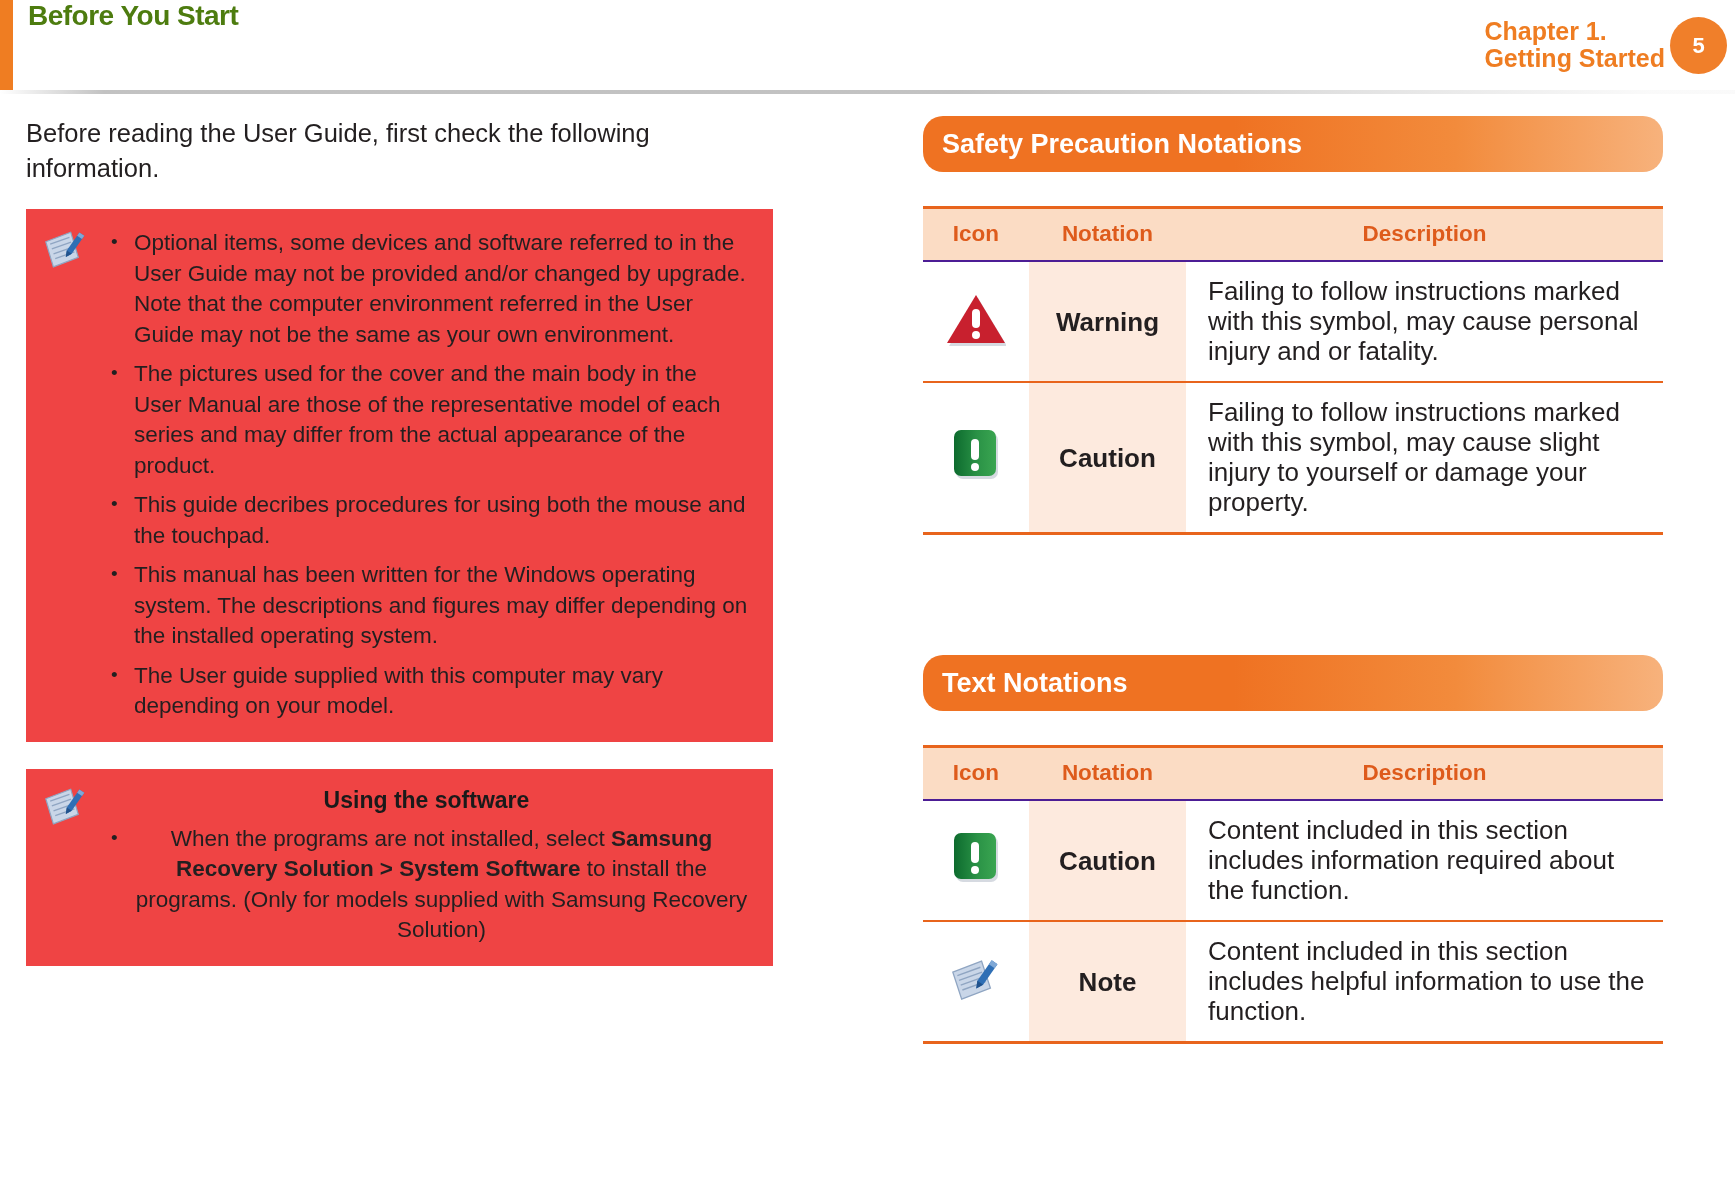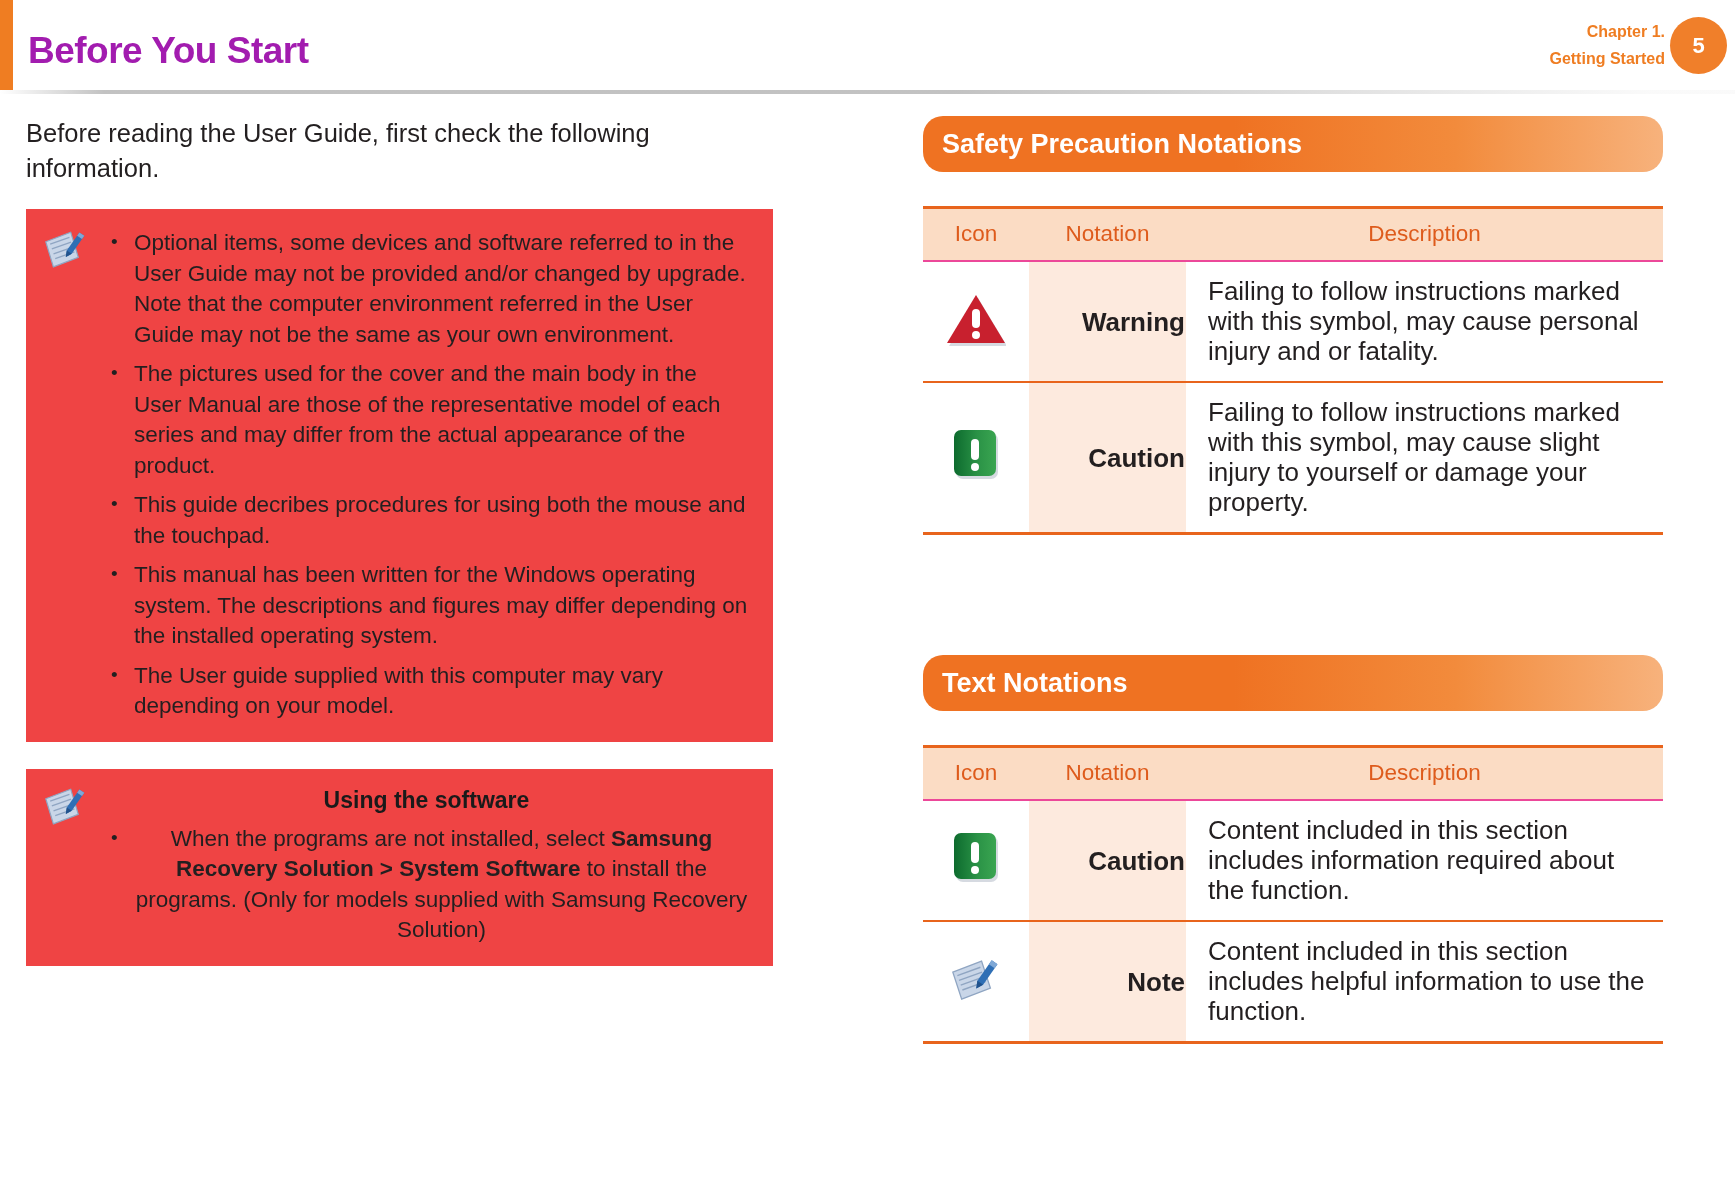--- a/index.html
+++ b/index.html
@@ -26,34 +26,34 @@
     position: absolute;
     left: 0;
     top: 0;
     width: 13px;
     height: 90px;
     background: #ef7d22;
   }
   .header-title {
     position: absolute;
     left: 28px;
-    top: 30px;
-    font-size: 37px;
+    top: 0;
+    font-size: 28px;
     font-weight: bold;
     letter-spacing: -0.5px;
-    color: #a21caf;
+    color: #4d7c0f;
   }
   .header-chapter {
     position: absolute;
     right: 70px;
     top: 18px;
-    text-align: right;
+    text-align: left;
     color: #ef7d22;
     font-weight: bold;
-    font-size: 16px;
+    font-size: 25px;
     line-height: 27px;
   }
   .page-num-circle {
     position: absolute;
     right: 8px;
     top: 17px;
     width: 57px;
     height: 57px;
     border-radius: 50%;
     background: #f07f2a;
@@ -177,43 +177,43 @@
   
   .notation-table {
     border-collapse: collapse;
     width: 740px;
     table-layout: fixed;
   }
   .notation-table thead th {
     background: #fbdcc4;
     color: #de5b1c;
     font-size: 22.5px;
-    font-weight: normal;
+    font-weight: bold;
     padding: 12px 0 13px 0;
     border-top: 3px solid #e8641c;
-    border-bottom: 2px solid #ec4899;
+    border-bottom: 2px solid #4c1d95;
   }
   .th-icon { width: 106px; }
   .th-notation { width: 157px; }
   .th-desc { }
   .notation-table tbody td {
     border-bottom: 2px solid #e8641c;
     font-size: 26px;
     line-height: 30px;
     color: #231f20;
     vertical-align: middle;
   }
   .notation-table tbody tr:last-child td { border-bottom: 3px solid #e8641c; }
   .td-icon {
     text-align: center;
     padding: 14px 0;
   }
   .td-notation {
     background: #fdeade;
-    text-align: right;
+    text-align: center;
     color: #de5b1c;
     font-size: 23px;
     font-weight: bold;
   }
   .td-desc {
     padding: 14px 8px 15px 22px;
   }
 
   
   .icon-warning { display: inline-block; width: 60px; height: 54px; }

